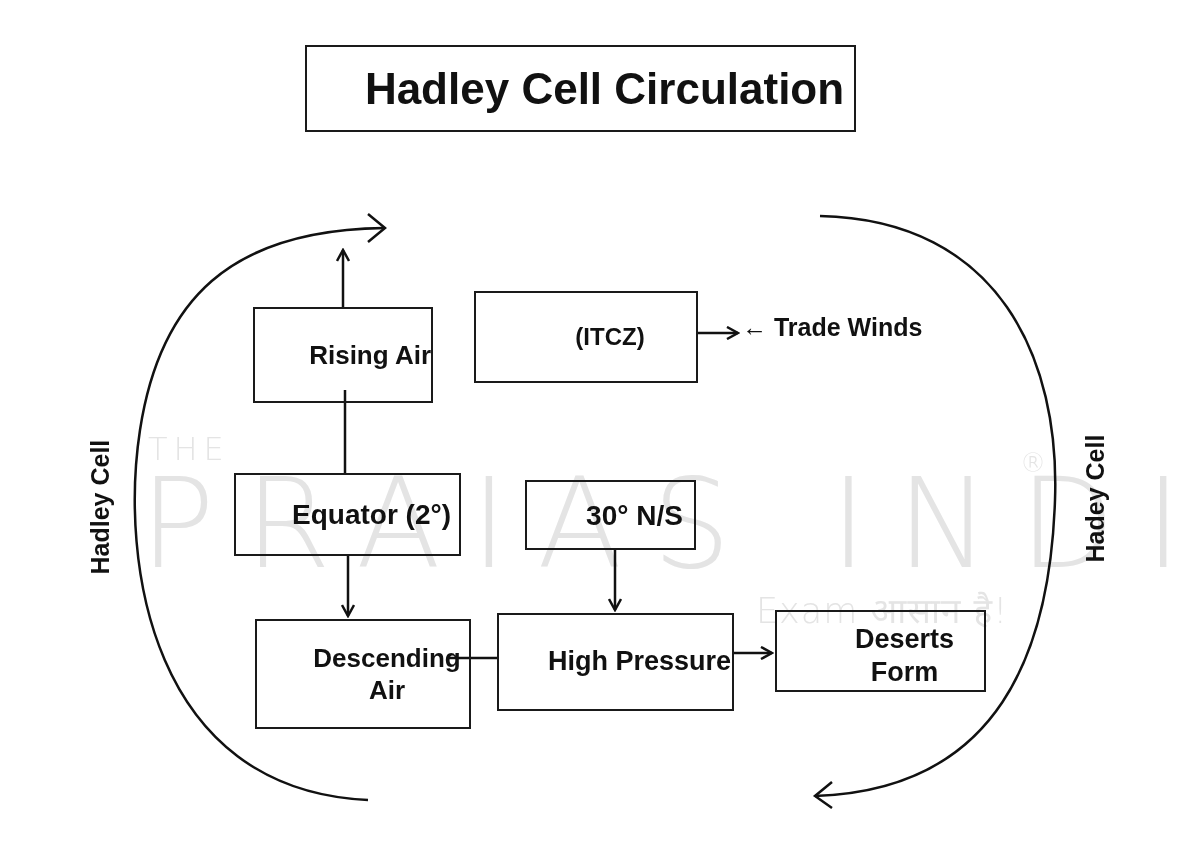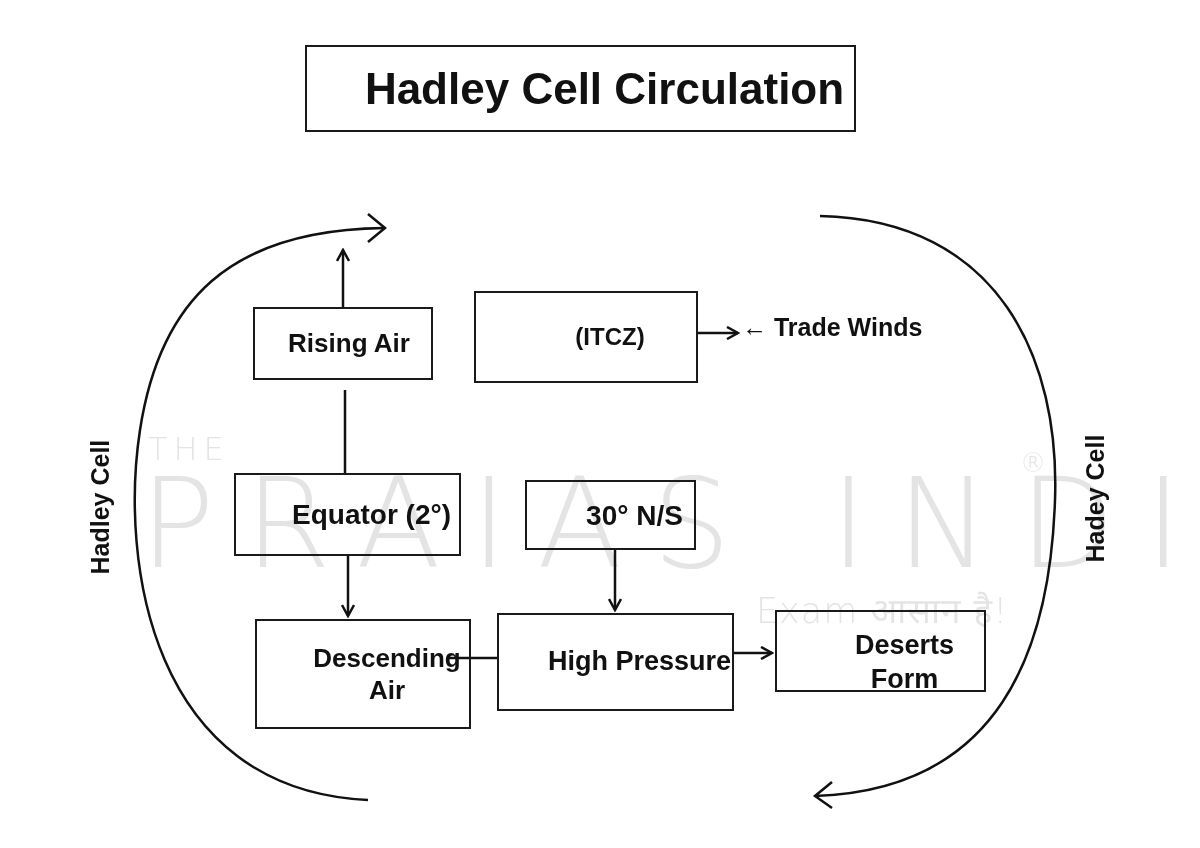--- a/index.html
+++ b/index.html
@@ -31,27 +31,27 @@
     background: transparent;
     box-sizing: border-box;
     display: flex; align-items: center; justify-content: center;
     text-align: center;
     font-weight: 700;
     z-index: 2;
     line-height: 1.25;
     padding-left: 48px;
   }
   .title-box { left: 305px; top: 45px; width: 551px; height: 87px; font-size: 44px; }
-  .rising { left: 253px; top: 307px; width: 180px; height: 73px; font-size: 26px; justify-content: center; padding-left: 12px; }
+  .rising { left: 253px; top: 307px; width: 180px; height: 96px; font-size: 26px; justify-content: flex-end; padding-left: 12px; }
   .lowp { left: 474px; top: 291px; width: 224px; height: 92px; font-size: 24px; flex-direction: column; }
   .equator { left: 234px; top: 473px; width: 227px; height: 83px; font-size: 28px; }
   .thirty { left: 525px; top: 480px; width: 171px; height: 70px; font-size: 28px; align-items: center; }
   .descending { left: 255px; top: 619px; width: 216px; height: 110px; font-size: 26px; flex-direction: column; }
   .highp { left: 497px; top: 613px; width: 237px; height: 98px; font-size: 27px; }
-  .deserts { left: 775px; top: 610px; width: 211px; height: 82px; font-size: 27px; align-items: center; padding-top: 24px; }
+  .deserts { left: 775px; top: 610px; width: 211px; height: 82px; font-size: 27px; align-items: flex-end; padding-top: 24px; }
   .trade {
     position: absolute; left: 742px; top: 313px;
     font-size: 25px; font-weight: 700; z-index: 2; white-space: nowrap;
   }
   .side-label {
     position: absolute;
     font-size: 25px; font-weight: 700;
     white-space: nowrap; z-index: 2;
     transform-origin: center center;
     transform: rotate(-90deg);

